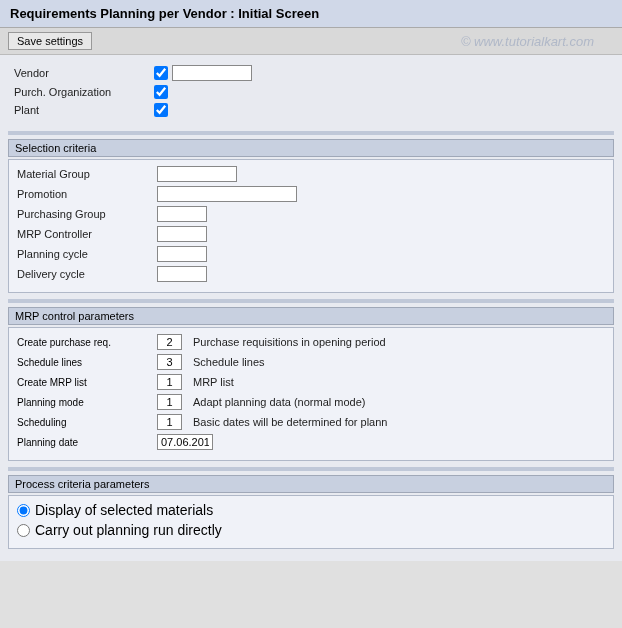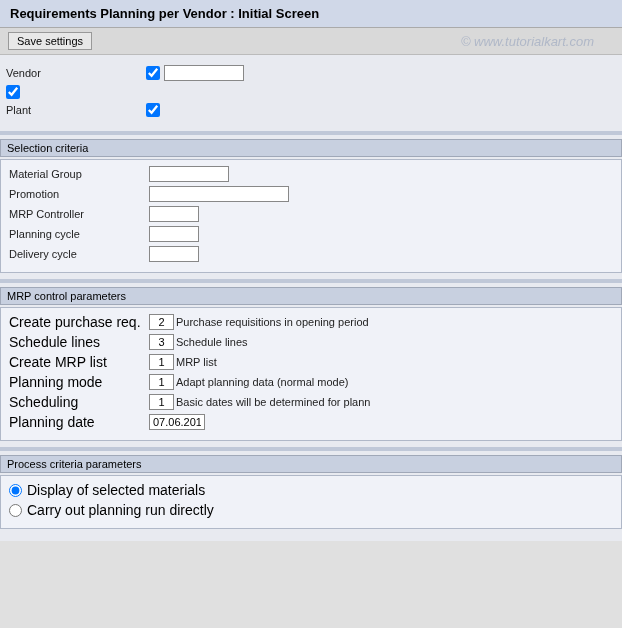--- a/index.html
+++ b/index.html
@@ -33,21 +33,21 @@
       cursor: pointer;
     }
     .watermark {
       color: #b0b8c8;
       font-size: 13px;
       margin-left: auto;
       margin-right: 20px;
       font-style: italic;
     }
     .main-content {
-      padding: 6px 0;
+      padding: 6px 8px;
       background: #e8eaf0;
     }
     .section {
       margin-bottom: 6px;
       background: #e8eaf0;
     }
     .section-header {
       background: #c8d0e0;
       border: 1px solid #a0a8b8;
       padding: 2px 6px;
@@ -85,33 +85,33 @@
     .input-md { width: 80px; }
     .input-lg { width: 140px; }
     .input-date { width: 56px; }
     .mrp-row {
       display: flex;
       align-items: center;
       margin-bottom: 4px;
     }
     .mrp-label {
       width: 140px;
-      font-size: 14px;
+      font-size: 10px;
     }
     .mrp-value {
       width: 25px;
       border: 1px solid #888;
       background: white;
       font-size: 11px;
       padding: 1px 3px;
       height: 16px;
       text-align: center;
     }
     .mrp-desc {
-      margin-left: 2px;
+      margin-left: 11px;
       font-size: 11px;
       color: #222;
     }
     .process-section-body {
       background: #f0f2f8;
       border: 1px solid #b0b8c8;
       padding: 6px 8px;
     }
     .radio-row {
       display: flex;
@@ -146,20 +146,21 @@
 <div class="main-content">
 
   <div class="section">
     <div class="section-body" style="background:#e8eaf0; border:none; padding: 4px 6px;">
       <div class="form-row">
         <span class="form-label">Vendor</span>
         <input type="checkbox" class="checkbox-input" checked="" style="">
         <input type="text" class="form-input input-md" style="margin-left: 4px;">
       </div>
       <div class="form-row">
+        <span class="form-label">Purch. Organization</span>
         <input type="checkbox" class="checkbox-input" checked="" style="">
       </div>
       <div class="form-row">
         <span class="form-label">Plant</span>
         <input type="checkbox" class="checkbox-input" checked="" style="">
       </div>
     </div>
   </div>
 
   <div class="divider"></div>
@@ -169,20 +170,24 @@
       <span>Selection criteria</span>
     </div>
     <div class="section-body">
       <div class="form-row">
         <span class="form-label">Material Group</span>
         <input type="text" class="form-input input-md" style="">
       </div>
       <div class="form-row">
         <span class="form-label">Promotion</span>
         <input type="text" class="form-input input-lg" style="">
+      </div>
+      <div class="form-row">
+        <span class="form-label">Purchasing Group</span>
+        <input type="text" class="form-input input-sm" style="">
       </div>
       <div class="form-row">
         <span class="form-label">MRP Controller</span>
         <input type="text" class="form-input input-sm" style="">
       </div>
       <div class="form-row">
         <span class="form-label">Planning cycle</span>
         <input type="text" class="form-input input-sm" style="">
       </div>
       <div class="form-row">

